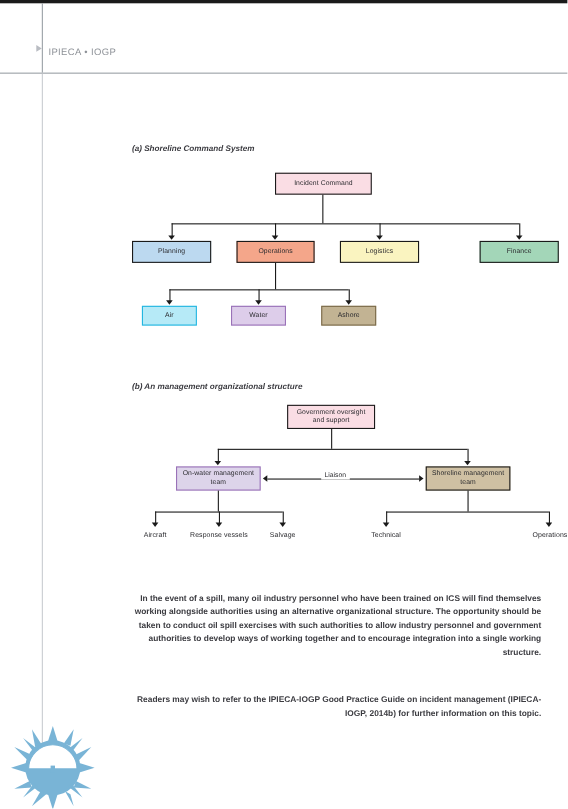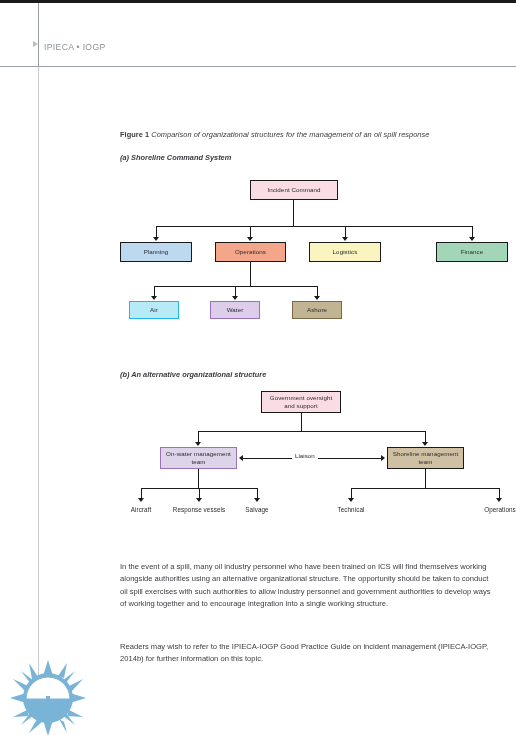--- a/index.html
+++ b/index.html
@@ -153,21 +153,22 @@
     white-space: nowrap;
   }
 
   
   .body-para {
     font-size: 7.6px;
     line-height: 1.62;
     color: #3b3b40;
     margin: 0 0 13px 0;
     width: 372px;
-    text-align: left;
+    text-align: right;
+    font-weight: bold;
   }
 
   
   #watermark {
     position: absolute;
     left: 0; top: 650px;
     width: 516px; height: 85px;
     pointer-events: none;
   }
 </style>
@@ -178,24 +179,20 @@
 
   <div class="top-rule"></div>
   <div class="hdr-vrule"></div>
   <div class="hdr-hrule"></div>
   <div class="hdr-arrow"></div>
   <div class="hdr-text">IPIECA • IOGP</div>
   <div class="body-vrule"></div>
 
   <div id="content">
 
-    <p class="fig-caption">
-      <b>Figure 1</b>
-      <i>Comparison of organizational structures for the management of an oil spill response</i>
-    </p>
 
     <p class="sec-label">(a) Shoreline Command System</p>
 
     <div class="diagram" id="diagram-a">
 
       <div class="node" style="left:130px; top:12px; width:88px; height:20px; background:#fadde4;">
         <span>Incident Command</span>
       </div>
 
       <div class="ln-v" style="left:173px; top:32px; height:26px;"></div>
@@ -238,21 +235,21 @@
         <span>Air</span>
       </div>
       <div class="node" style="left:90px; top:133px; width:50px; height:18px; background:#ddcdea; border-color:#9a72b8;">
         <span>Water</span>
       </div>
       <div class="node" style="left:172px; top:133px; width:50px; height:18px; background:#c2b393; border-color:#7a6a4a;">
         <span>Ashore</span>
       </div>
     </div>
 
-    <p class="sec-label" style="margin-top:22px;">(b) An alternative organizational structure</p>
+    <p class="sec-label" style="margin-top:22px;">(b) An management organizational structure</p>
 
     <div class="diagram" id="diagram-b">
 
       <div class="node" style="left:141px; top:6px; width:80px; height:22px; background:#fadde4; padding:0 3px;">
         <span>Government oversight and support</span>
       </div>
 
       <div class="ln-v" style="left:181px; top:28px; height:18px;"></div>
       <div class="ln-h" style="left:78px; top:46px; width:227px;"></div>
       <div class="ln-v" style="left:78px; top:46px; height:12px;"></div>

